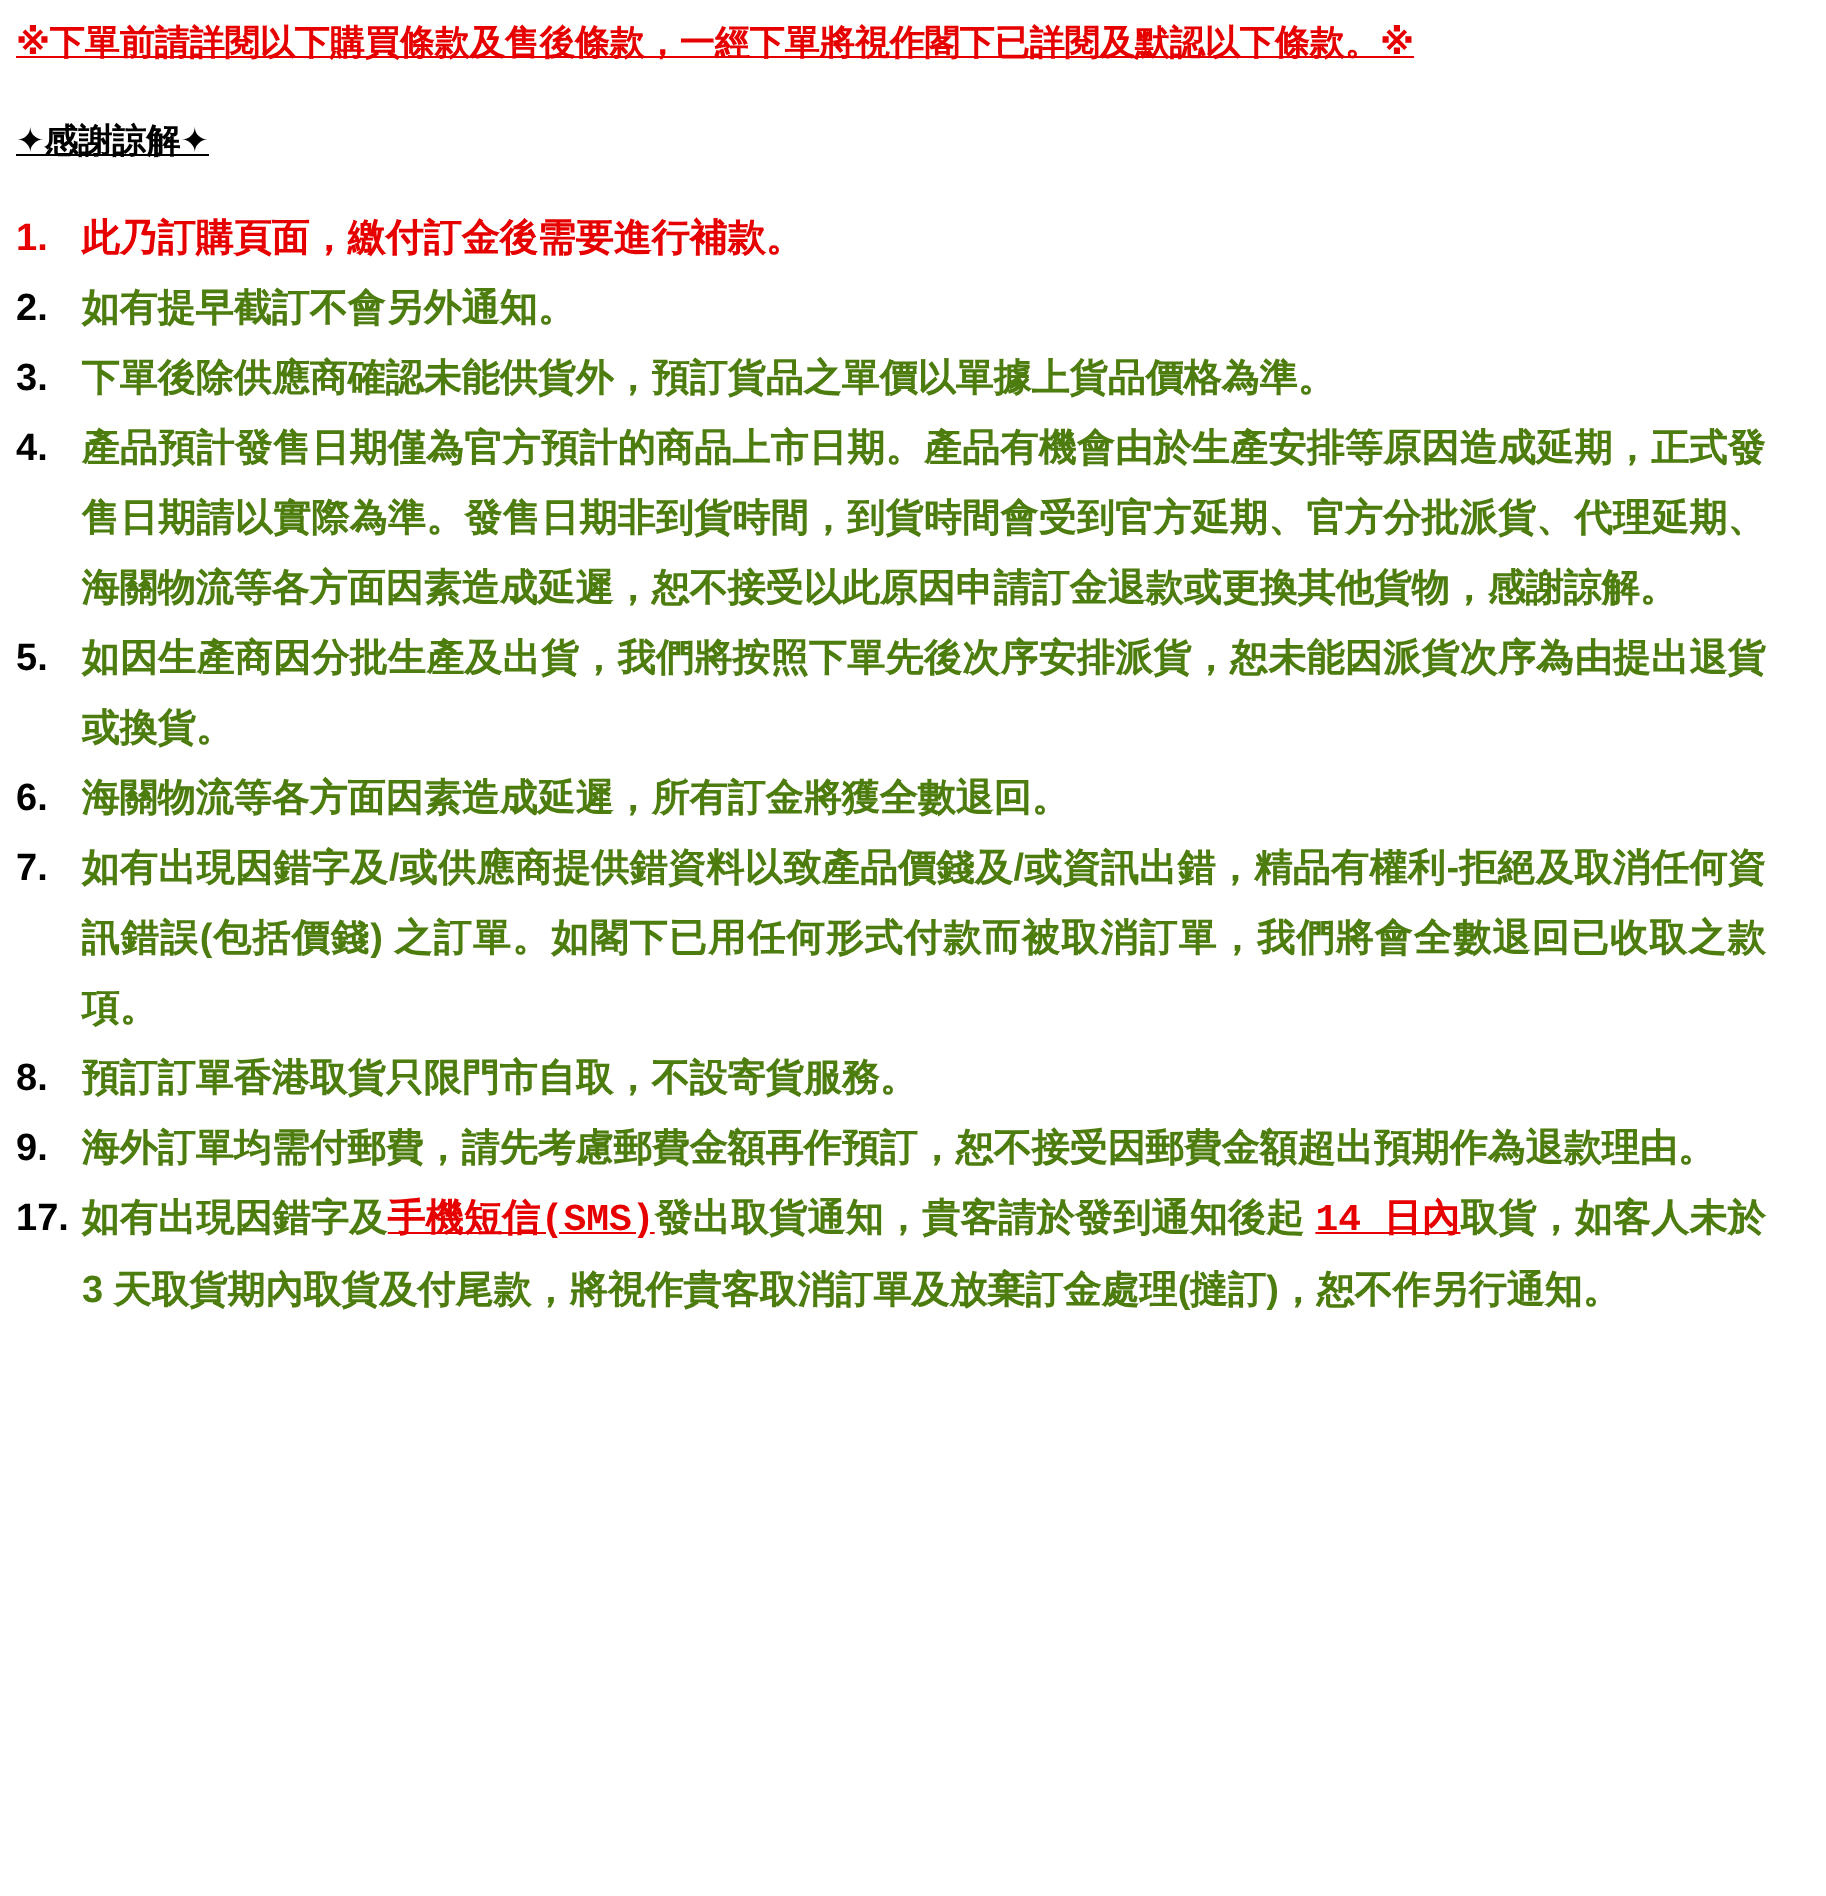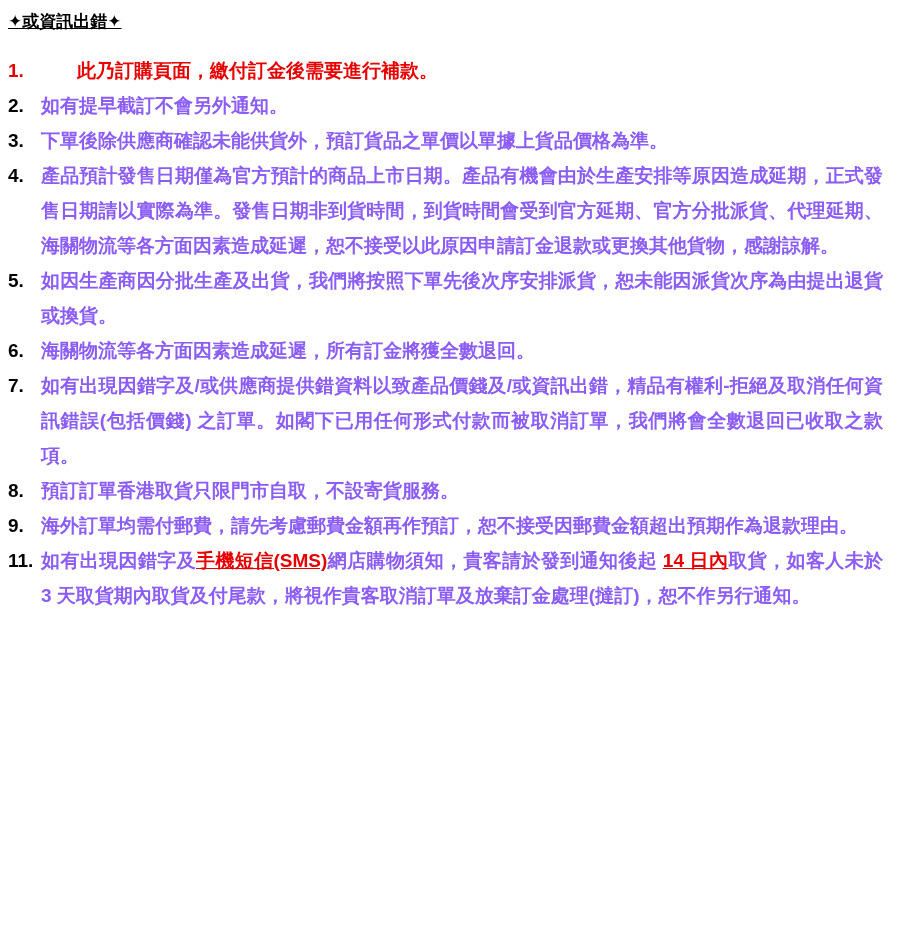--- a/index.html
+++ b/index.html
@@ -25,32 +25,33 @@
     font-size: 17px;
     text-decoration: underline;
     margin-bottom: 20px;
   }
 
   .terms { font-size: 19px; line-height: 35px; }
   .term { display: flex; }
   .term .num { flex: 0 0 33px; }
   .term .body { flex: 1; text-align: justify; }
 
-  .seg-normal { color: #8b5cf6; margin-top: 36px; }
-  .seg-red { color: var(--red, #e60000); margin-left: 36px; }
+  .seg-normal { color: #4d7c0f; margin-top: 36px; }
+  .seg-red { color: var(--red, #e60000); }
   .num.red { color: var(--red, #e60000); }
-  .seg-red-underline { color: var(--red, #e60000); text-decoration: underline; }
+  .seg-red-underline { color: var(--red, #e60000); text-decoration: underline; font-family: Liberation Mono, monospace; }
   .seg-link { color: var(--link, #0000ee); text-decoration: underline; cursor: pointer; }
 </style>
 </head>
 <body>
 
 <div class="page">
+  <div class="notice">※下單前請詳閱以下購買條款及售後條款，一經下單將視作閣下已詳閱及默認以下條款。※</div>
 
-  <div class="section-title">✦或資訊出錯✦</div>
+  <div class="section-title">✦感謝諒解✦</div>
 
   <div class="terms">
       <div class="term">
         <span class="num red">1.</span>
         <span class="body"><span class="seg-red">此乃訂購頁面，繳付訂金後需要進行補款。</span></span>
       </div>
       <div class="term">
         <span class="num">2.</span>
         <span class="body"><span class="seg-normal">如有提早截訂不會另外通知。</span></span>
       </div>
@@ -76,17 +77,17 @@
       </div>
       <div class="term">
         <span class="num">8.</span>
         <span class="body"><span class="seg-normal">預訂訂單香港取貨只限門市自取，不設寄貨服務。</span></span>
       </div>
       <div class="term">
         <span class="num">9.</span>
         <span class="body"><span class="seg-normal">海外訂單均需付郵費，請先考慮郵費金額再作預訂，恕不接受因郵費金額超出預期作為退款理由。</span></span>
       </div>
       <div class="term">
-        <span class="num">11.</span>
-        <span class="body"><span class="seg-normal">如有出現因錯字及</span><span class="seg-red-underline">手機短信(SMS)</span><span class="seg-normal">網店購物須知，貴客請於發到通知後起 </span><span class="seg-red-underline">14 日內</span><span class="seg-normal">取貨，如客人未於 3 天取貨期內取貨及付尾款，將視作貴客取消訂單及放棄訂金處理(撻訂)，恕不作另行通知。</span></span>
+        <span class="num">17.</span>
+        <span class="body"><span class="seg-normal">如有出現因錯字及</span><span class="seg-red-underline">手機短信(SMS)</span><span class="seg-normal">發出取貨通知，貴客請於發到通知後起 </span><span class="seg-red-underline">14 日內</span><span class="seg-normal">取貨，如客人未於 3 天取貨期內取貨及付尾款，將視作貴客取消訂單及放棄訂金處理(撻訂)，恕不作另行通知。</span></span>
       </div>
     </div>
 </div>
 
 </body></html>

